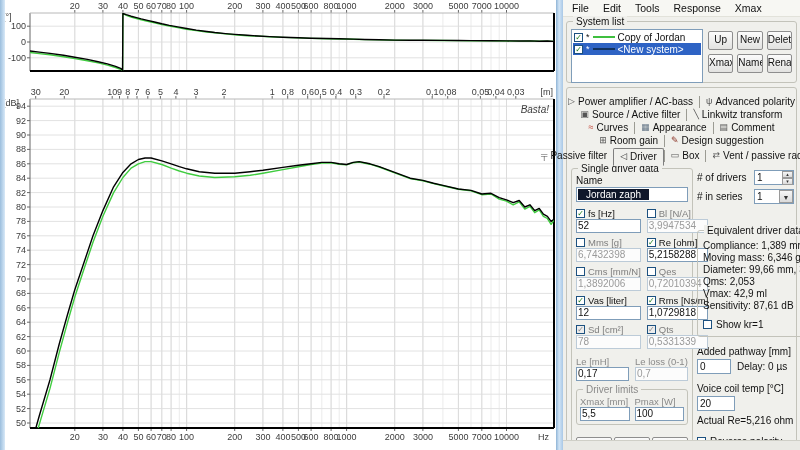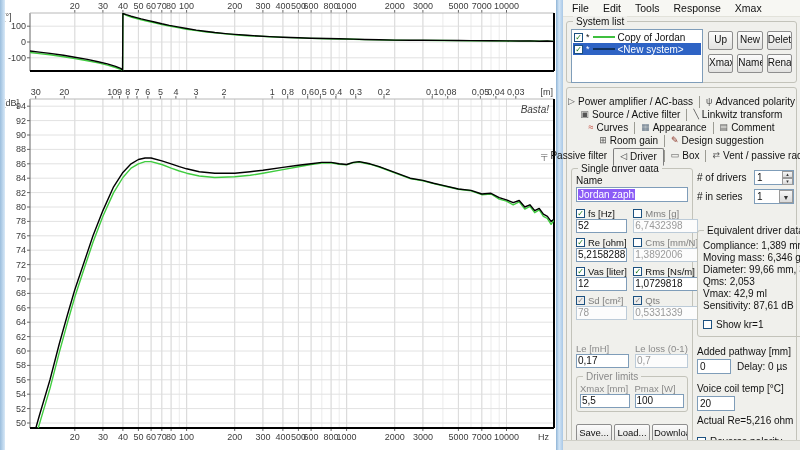--- a/index.html
+++ b/index.html
@@ -41,30 +41,30 @@
   .tabrow.r5{height:17px;margin-bottom:2px;}
   .tabrow.r5 .tab.active{border:1px solid #7f7f7f;border-bottom:1px solid #f0f0ec;background:#f0f0ec;
     border-radius:2px 2px 0 0;height:16px;margin-bottom:-2px;z-index:2;}
   .ticon{font-size:9px;color:#555;line-height:9px;}
   
   .content{display:flex;gap:4px;margin-top:1px;}
   .drv{width:122px;box-sizing:border-box;margin:2px 0 0;padding:6px 4px 4px;}
   .nlabel{font-size:10px;margin:0 0 1px;}
   .nameinput{height:13px;border:1px solid #7f9db9;background:#fff;font-size:10px;line-height:13px;padding:0 1px;
     overflow:hidden;white-space:nowrap;}
-  .hl{background:#8b5cf6;color:#fff;padding:0 1px;}
+  .hl{background:#0f172a;color:#fff;padding:0 8px;}
   .fgrid{display:grid;grid-template-columns:1fr 1fr;column-gap:6px;row-gap:4px;margin-top:6px;}
   .crow{display:flex;align-items:center;gap:3px;height:10px;margin-bottom:1px;}
   .flabel{font-size:9.5px;white-space:nowrap;}
   .finput{height:12px;border:1px solid #7f9db9;background:#fff;font-size:10px;line-height:12px;padding:0 1px;
     overflow:hidden;white-space:nowrap;}
   .fcell.dis .flabel{color:#7e7e7e;}
   .fcell.dis .finput,.finput.dim{color:#9a9a9a;border-color:#bccbd8;background:#fcfcfc;}
   .cbx.dchk{background:#ededed;color:#8a8a8a;}
-  .lerow{display:grid;grid-template-columns:1fr 1fr;column-gap:6px;margin-top:23px;}
+  .lerow{display:grid;grid-template-columns:1fr 1fr;column-gap:6px;margin-top:7px;}
   .lerow .flabel{color:#8a8a8a;}
   .limits{margin:8px 0 12px;padding:6px 3px 3px;}
   .lgrid{display:grid;grid-template-columns:1fr 1fr;column-gap:5px;}
   .drvbtns{display:flex;gap:2px;margin-top:8px;}
   .drvbtns .btn{flex:1;font-size:9.5px;padding:0 1px;}
   
   .rcol{flex:1;padding:2px 2px 0 0;}
   .srow{display:flex;align-items:center;gap:5px;margin:2px 0 4px;}
   .slabel{width:52px;white-space:nowrap;}
   .spinner,.dropdown{width:40px;height:15px;border:1px solid #7f9db9;background:#fff;display:flex;box-sizing:border-box;}
@@ -534,37 +534,51 @@
             <div class="fcell">
               <div class="crow">
                 <span class="cbx">✓</span>
                 <span class="flabel">fs [Hz]</span>
               </div>
               <div class="finput">52</div>
             </div>
             <div class="fcell dis">
               <div class="crow">
                 <span class="cbx"></span>
+                <span class="flabel">Bl [N/A]</span>
+              </div>
+              <div class="finput">3,9947534</div>
+            </div>
+            <div class="fcell dis">
+              <div class="crow">
+                <span class="cbx"></span>
                 <span class="flabel">Mms [g]</span>
               </div>
               <div class="finput">6,7432398</div>
             </div>
             <div class="fcell">
               <div class="crow">
                 <span class="cbx">✓</span>
                 <span class="flabel">Re [ohm]</span>
               </div>
               <div class="finput">5,2158288</div>
             </div>
             <div class="fcell dis">
               <div class="crow">
                 <span class="cbx"></span>
                 <span class="flabel">Cms [mm/N]</span>
               </div>
               <div class="finput">1,3892006</div>
+            </div>
+            <div class="fcell dis">
+              <div class="crow">
+                <span class="cbx"></span>
+                <span class="flabel">Qes</span>
+              </div>
+              <div class="finput">0,72010394</div>
             </div>
             <div class="fcell">
               <div class="crow">
                 <span class="cbx">✓</span>
                 <span class="flabel">Vas [liter]</span>
               </div>
               <div class="finput">12</div>
             </div>
             <div class="fcell">
               <div class="crow">

